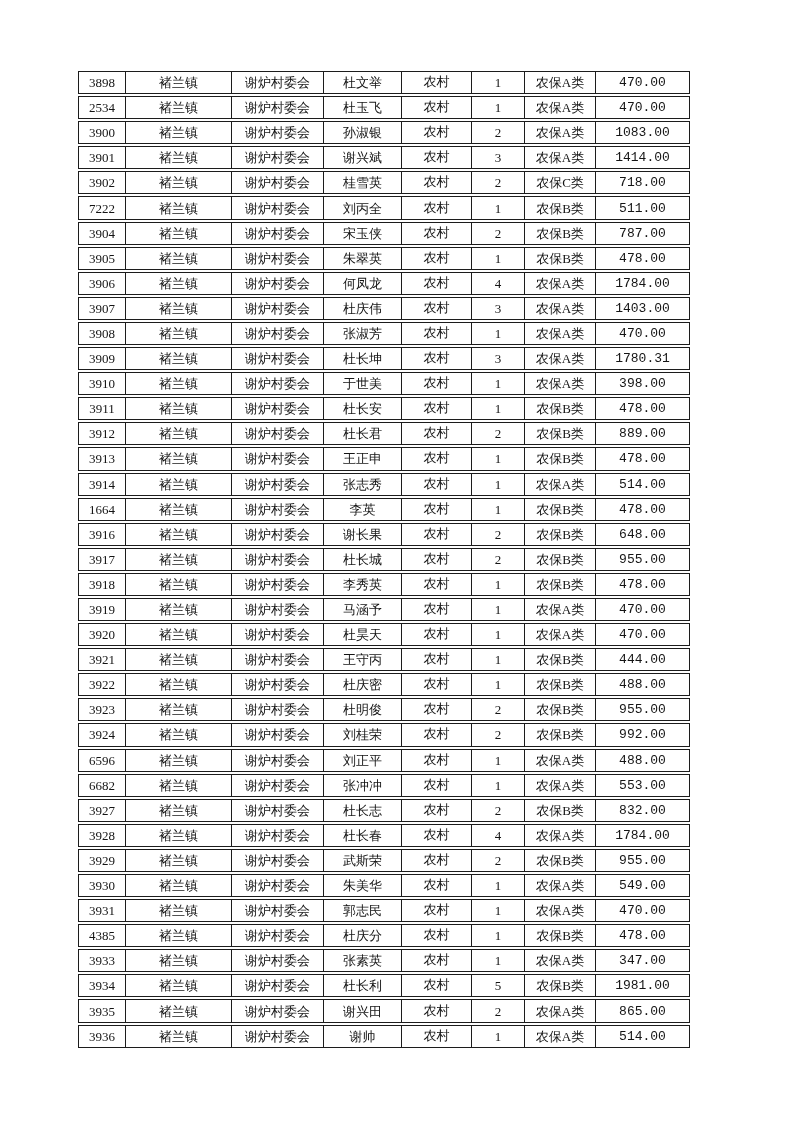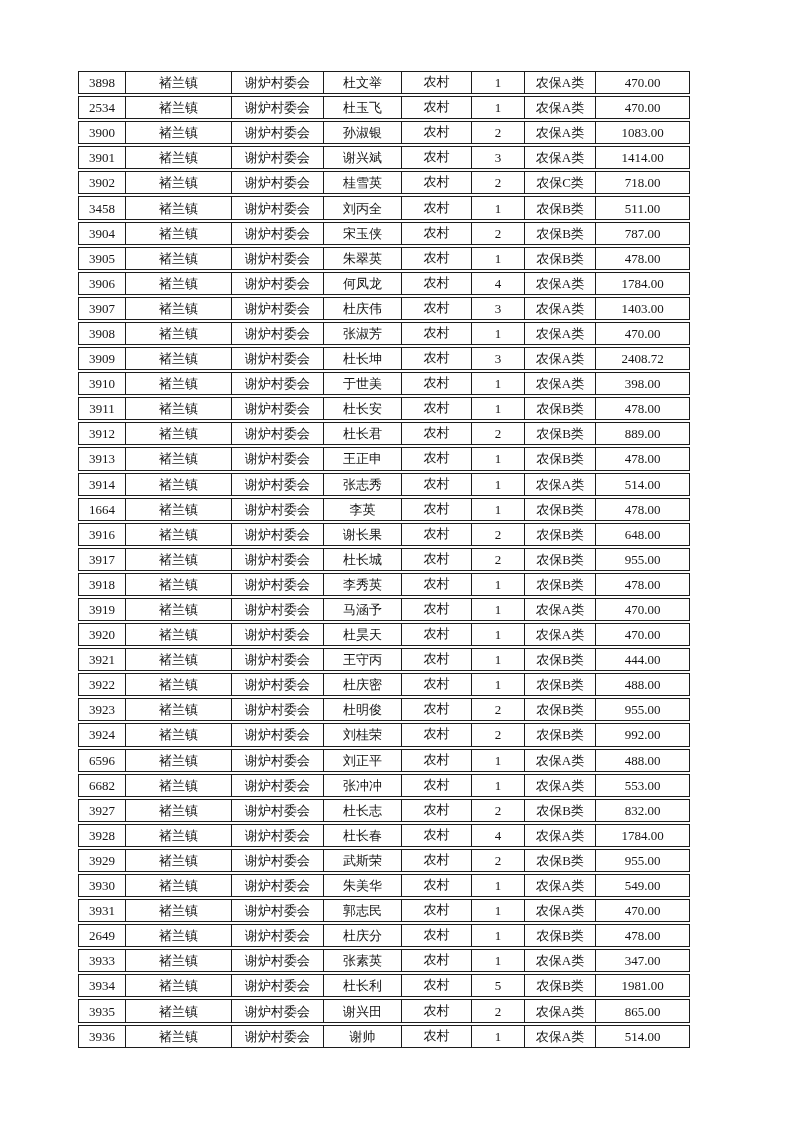--- a/index.html
+++ b/index.html
@@ -42,21 +42,21 @@
     overflow: hidden;
   }
   .cell:last-child { border-right: none; }
   .c0 { width: 47px; }
   .c1 { width: 106px; }
   .c2 { width: 92px; }
   .c3 { width: 78px; }
   .c4 { width: 70px; font-family: Liberation Mono, monospace; }
   .c5 { width: 53px; }
   .c6 { width: 71px; }
-  .c7 { flex: 1; }
+  .c7 { flex: 1; font-family: Liberation Mono, monospace; }
 </style>
 </head>
 <body>
 
 <div class="page">
   <div class="table" id="table">
   <div class="row">
     <div class="cell c0">3898</div>
     <div class="cell c1">褚兰镇</div>
     <div class="cell c2">谢炉村委会</div>
@@ -105,21 +105,21 @@
     <div class="cell c1">褚兰镇</div>
     <div class="cell c2">谢炉村委会</div>
     <div class="cell c3">桂雪英</div>
     <div class="cell c4">农村</div>
     <div class="cell c5">2</div>
     <div class="cell c6">农保C类</div>
     <div class="cell c7">718.00</div>
   </div>
 
   <div class="row">
-    <div class="cell c0">3458</div>
+    <div class="cell c0">7222</div>
     <div class="cell c1">褚兰镇</div>
     <div class="cell c2">谢炉村委会</div>
     <div class="cell c3">刘丙全</div>
     <div class="cell c4">农村</div>
     <div class="cell c5">1</div>
     <div class="cell c6">农保B类</div>
     <div class="cell c7">511.00</div>
   </div>
 
   <div class="row">
@@ -178,21 +178,21 @@
   </div>
 
   <div class="row">
     <div class="cell c0">3909</div>
     <div class="cell c1">褚兰镇</div>
     <div class="cell c2">谢炉村委会</div>
     <div class="cell c3">杜长坤</div>
     <div class="cell c4">农村</div>
     <div class="cell c5">3</div>
     <div class="cell c6">农保A类</div>
-    <div class="cell c7">2408.72</div>
+    <div class="cell c7">1780.31</div>
   </div>
 
   <div class="row">
     <div class="cell c0">3910</div>
     <div class="cell c1">褚兰镇</div>
     <div class="cell c2">谢炉村委会</div>
     <div class="cell c3">于世美</div>
     <div class="cell c4">农村</div>
     <div class="cell c5">1</div>
     <div class="cell c6">农保A类</div>
@@ -424,21 +424,21 @@
     <div class="cell c1">褚兰镇</div>
     <div class="cell c2">谢炉村委会</div>
     <div class="cell c3">郭志民</div>
     <div class="cell c4">农村</div>
     <div class="cell c5">1</div>
     <div class="cell c6">农保A类</div>
     <div class="cell c7">470.00</div>
   </div>
 
   <div class="row">
-    <div class="cell c0">2649</div>
+    <div class="cell c0">4385</div>
     <div class="cell c1">褚兰镇</div>
     <div class="cell c2">谢炉村委会</div>
     <div class="cell c3">杜庆分</div>
     <div class="cell c4">农村</div>
     <div class="cell c5">1</div>
     <div class="cell c6">农保B类</div>
     <div class="cell c7">478.00</div>
   </div>
 
   <div class="row">

